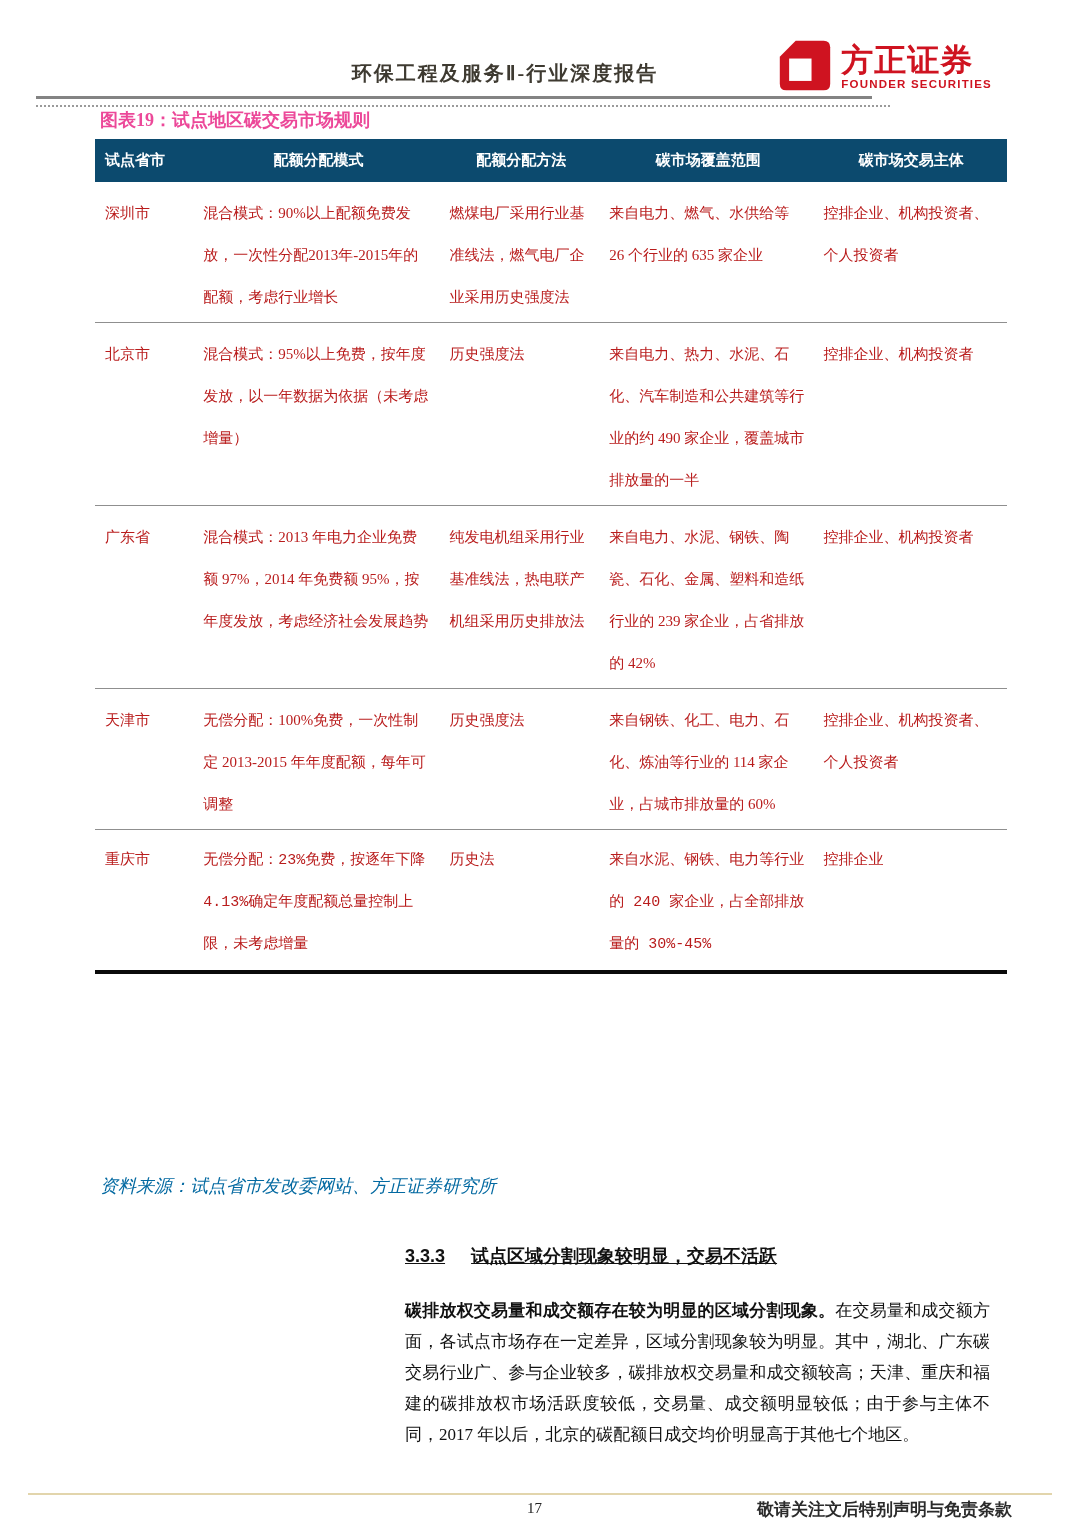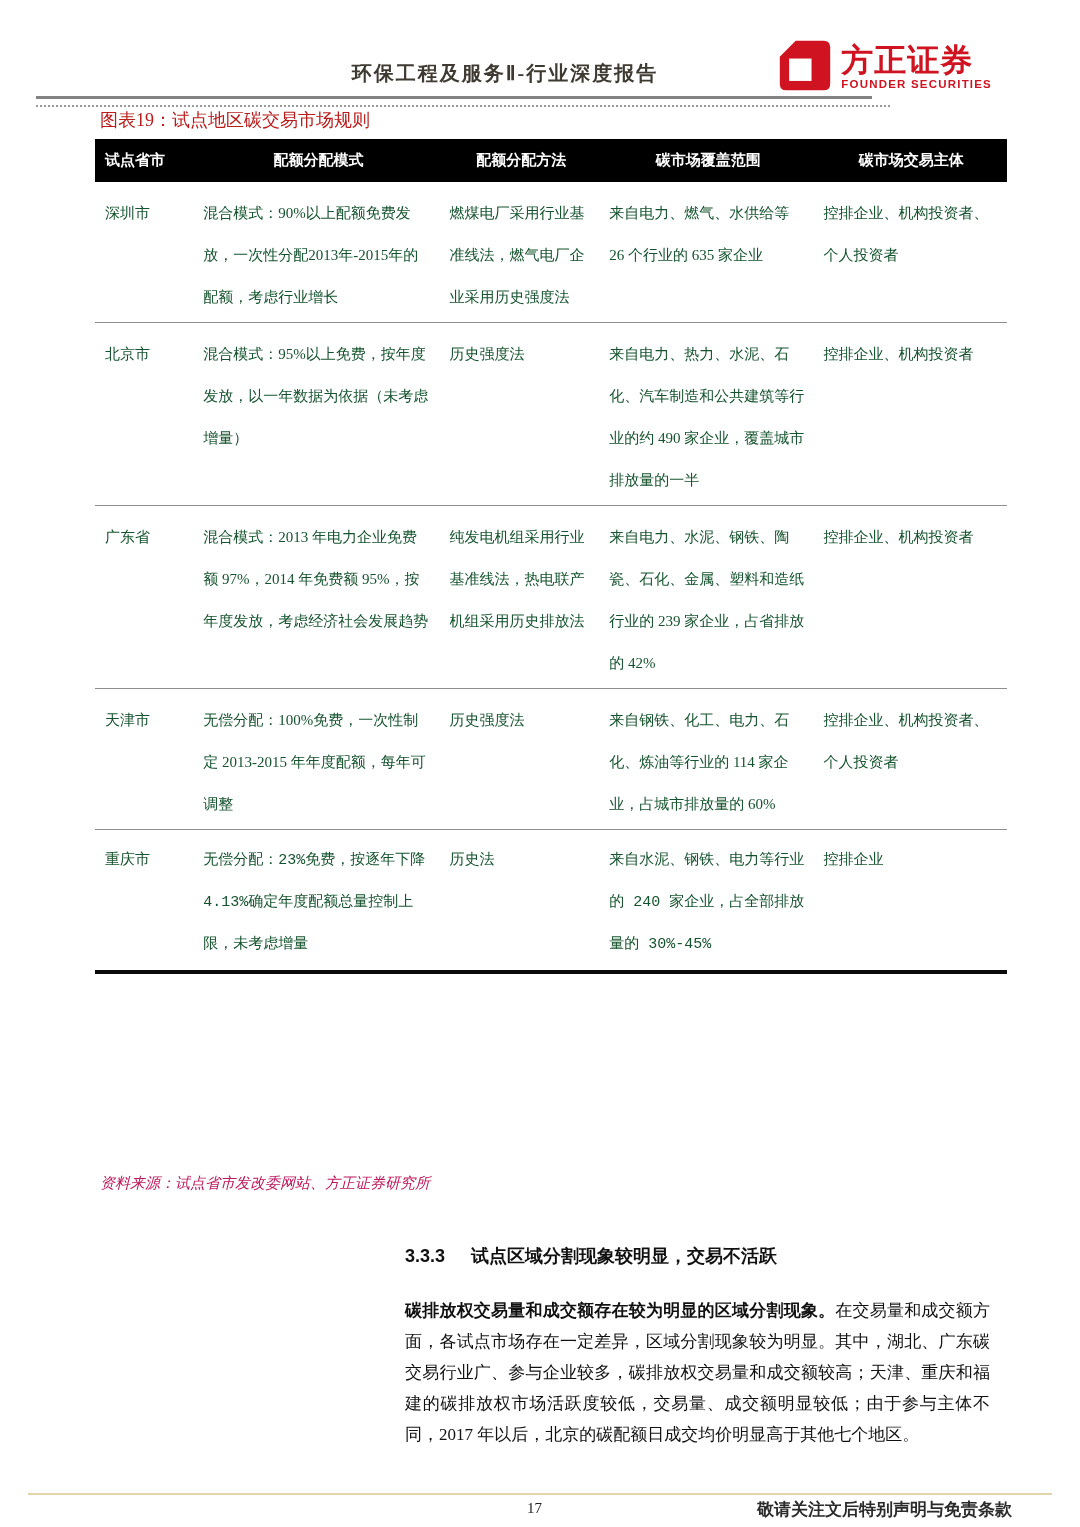--- a/index.html
+++ b/index.html
@@ -32,55 +32,55 @@
     font-family:"Liberation Sans", sans-serif; font-weight:bold;
     font-size:32px; color:#cf1320; line-height:36px; letter-spacing:1px;
   }
   .logo-en {
     font-family:"Liberation Sans", sans-serif; font-weight:bold;
     font-size:11.5px; color:#cf1320; letter-spacing:1.2px;
   }
   
   .chart-title {
     position:absolute; top:96px; left:100px;
-    font-size:18px; font-weight:normal; color:#b91c1c;
+    font-size:18px; font-weight:bold; color:#ec4899;
     font-family:"Liberation Serif", serif;
   }
   .rules-table {
     position:absolute; top:127px; left:95px; width:912px;
     border-collapse:collapse; table-layout:fixed;
   }
   .rules-table thead th {
-    background:#000000; color:#ffffff; font-weight:bold;
+    background:#0c4a6e; color:#ffffff; font-weight:bold;
     font-size:15px; height:42px; text-align:center; padding:12px 6px;
   }
   .rules-table thead th:first-child { text-align:left; padding-left:10px; }
   .rules-table tbody td {
     vertical-align:top; font-size:15px; line-height:42px;
-    padding:10px 10px 4px 8px; color:#14532d;
+    padding:10px 10px 4px 8px; color:#b91c1c;
     border-bottom:1px solid #8f8f8f;
   }
   .rules-table tbody td:first-child { padding-left:10px; }
   .rules-table tbody tr:last-child td { border-bottom:4px solid #0a0a0a;font-family:Liberation Mono, monospace; }
   .rules-table tbody tr:nth-child(1) { height:127px; }
   .rules-table tbody tr:nth-child(2) { height:170px; }
   .rules-table tbody tr:nth-child(3) { height:170px; }
   .rules-table tbody tr:nth-child(4) { height:130px; }
   .rules-table tbody tr:nth-child(5) { height:128px; }
   .rules-table tbody tr:nth-child(6) { height:130px; }
   .rules-table tbody tr:nth-child(7) { height:127px; }
   .source-note {
     position:absolute; top:1162px; left:100px;
-    font-style:italic; font-size:15px; color:#be185d;
+    font-style:italic; font-size:18px; color:#0369a1;
   }
   
   .section-heading {
     position:absolute; top:1232px; left:405px;
     font-family:"Liberation Sans", sans-serif;
-    font-size:18px; font-weight:bold; color:#111;
+    font-size:18px; font-weight:bold; color:#111;text-decoration:underline;
   }
   .section-heading .sec-num { margin-right:26px; }
   .body-paragraph {
     position:absolute; top:1283px; left:405px; width:585px;
     font-size:17px; line-height:31px; text-align:justify; color:#111;
   }
   .body-paragraph .lead { font-weight:bold; }
   
   .footer-rule {
     position:absolute; top:1481px; left:28px; width:1024px; height:2px;

